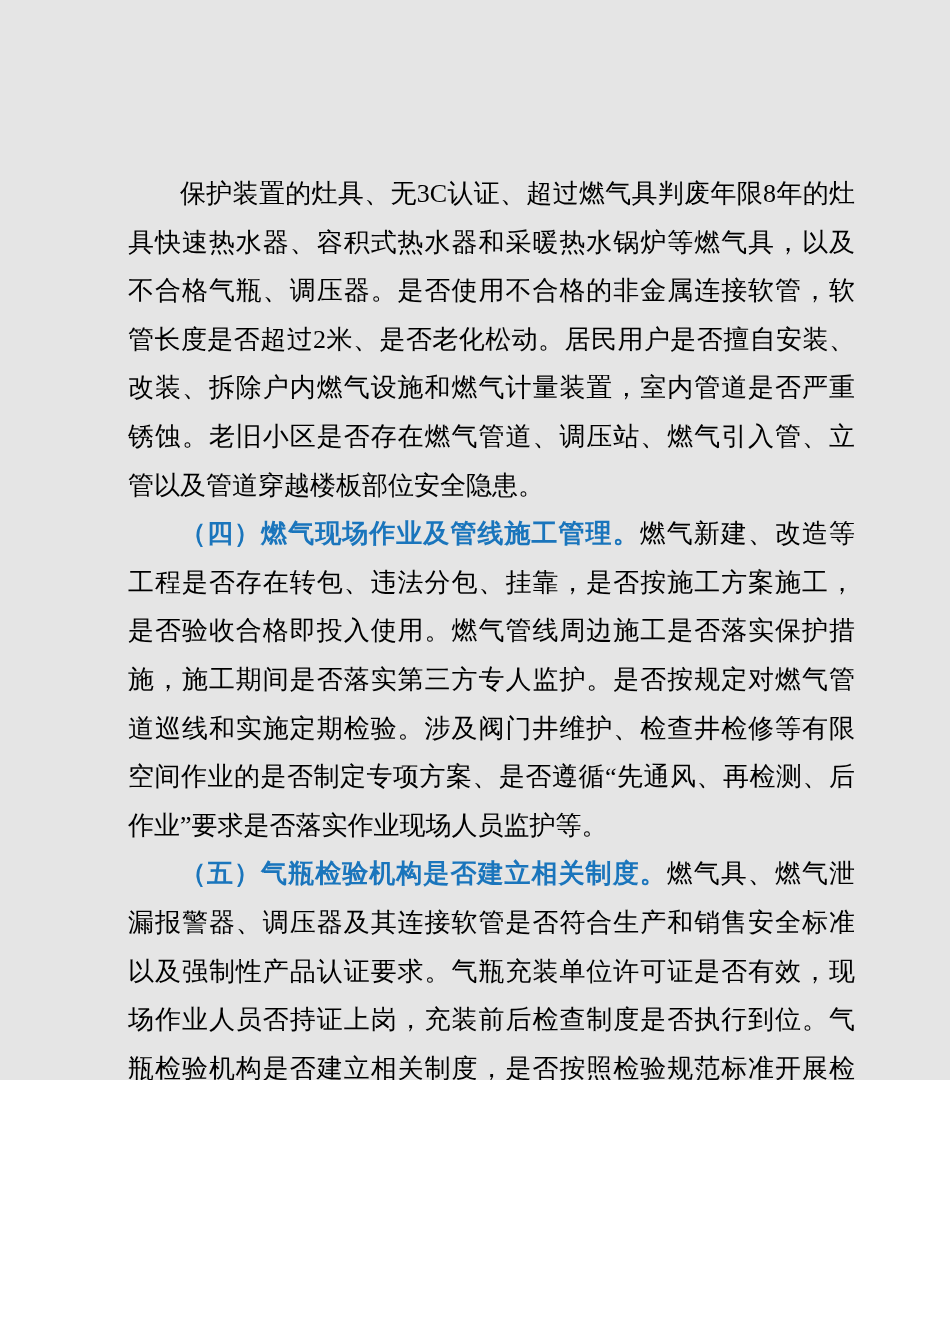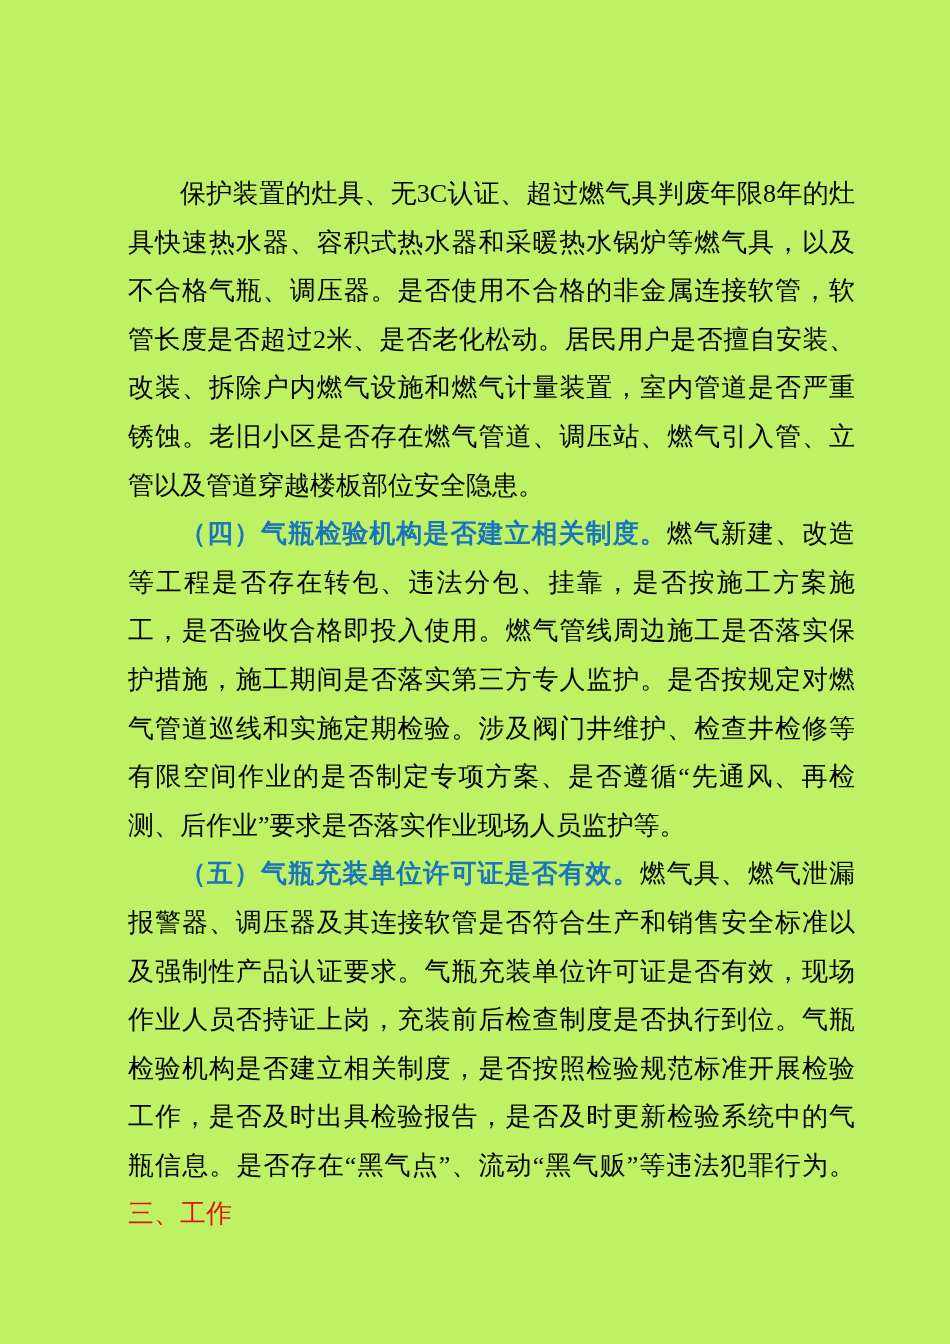--- a/index.html
+++ b/index.html
@@ -3,22 +3,22 @@
 <meta charset="utf-8">
 <style>
   html, body {
     margin: 0;
     padding: 0;
     background: #ffffff;
   }
   .doc-page {
     position: relative;
     width: 950px;
-    height: 1344px;
-    background: #bef264;
+    height: 1080px;
+    background: #e5e5e5;
     overflow: hidden;
   }
   .doc-content {
     position: absolute;
     left: 128px;
     top: 170px;
     width: 727px;
     color: #000000;
     font-family: "Liberation Serif", "DejaVu Serif", serif;
     font-size: 26px;
@@ -44,16 +44,16 @@
     color: #e8100c;
     font-weight: 400;
   }
 </style>
 </head>
 <body>
 
 <div class="doc-page">
   <div class="doc-content">
     <p class="para"><span class="seg-body">保护装置的灶具、无3C认证、超过燃气具判废年限8年的灶具快速热水器、容积式热水器和采暖热水锅炉等燃气具，以及不合格气瓶、调压器。是否使用不合格的非金属连接软管，软管长度是否超过2米、是否老化松动。居民用户是否擅自安装、改装、拆除户内燃气设施和燃气计量装置，室内管道是否严重锈蚀。老旧小区是否存在燃气管道、调压站、燃气引入管、立管以及管道穿越楼板部位安全隐患。</span></p>
-    <p class="para"><span class="seg-heading">（四）气瓶检验机构是否建立相关制度。</span><span class="seg-body">燃气新建、改造等工程是否存在转包、违法分包、挂靠，是否按施工方案施工，是否验收合格即投入使用。燃气管线周边施工是否落实保护措施，施工期间是否落实第三方专人监护。是否按规定对燃气管道巡线和实施定期检验。涉及阀门井维护、检查井检修等有限空间作业的是否制定专项方案、是否遵循“先通风、再检测、后作业”要求是否落实作业现场人员监护等。</span></p>
-    <p class="para"><span class="seg-heading">（五）气瓶充装单位许可证是否有效。</span><span class="seg-body">燃气具、燃气泄漏报警器、调压器及其连接软管是否符合生产和销售安全标准以及强制性产品认证要求。气瓶充装单位许可证是否有效，现场作业人员否持证上岗，充装前后检查制度是否执行到位。气瓶检验机构是否建立相关制度，是否按照检验规范标准开展检验工作，是否及时出具检验报告，是否及时更新检验系统中的气瓶信息。是否存在“黑气点”、流动“黑气贩”等违法犯罪行为。</span><span class="seg-red">三、工作</span></p>
+    <p class="para"><span class="seg-heading">（四）燃气现场作业及管线施工管理。</span><span class="seg-body">燃气新建、改造等工程是否存在转包、违法分包、挂靠，是否按施工方案施工，是否验收合格即投入使用。燃气管线周边施工是否落实保护措施，施工期间是否落实第三方专人监护。是否按规定对燃气管道巡线和实施定期检验。涉及阀门井维护、检查井检修等有限空间作业的是否制定专项方案、是否遵循“先通风、再检测、后作业”要求是否落实作业现场人员监护等。</span></p>
+    <p class="para"><span class="seg-heading">（五）气瓶检验机构是否建立相关制度。</span><span class="seg-body">燃气具、燃气泄漏报警器、调压器及其连接软管是否符合生产和销售安全标准以及强制性产品认证要求。气瓶充装单位许可证是否有效，现场作业人员否持证上岗，充装前后检查制度是否执行到位。气瓶检验机构是否建立相关制度，是否按照检验规范标准开展检验工作，是否及时出具检验报告，是否及时更新检验系统中的气瓶信息。是否存在“黑气点”、流动“黑气贩”等违法犯罪行为。</span><span class="seg-red">三、工作</span></p>
   </div>
 </div>
 
 </body></html>

